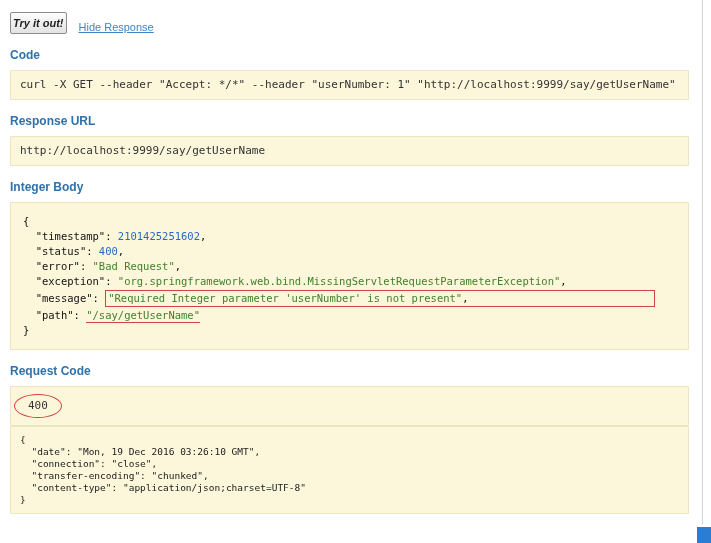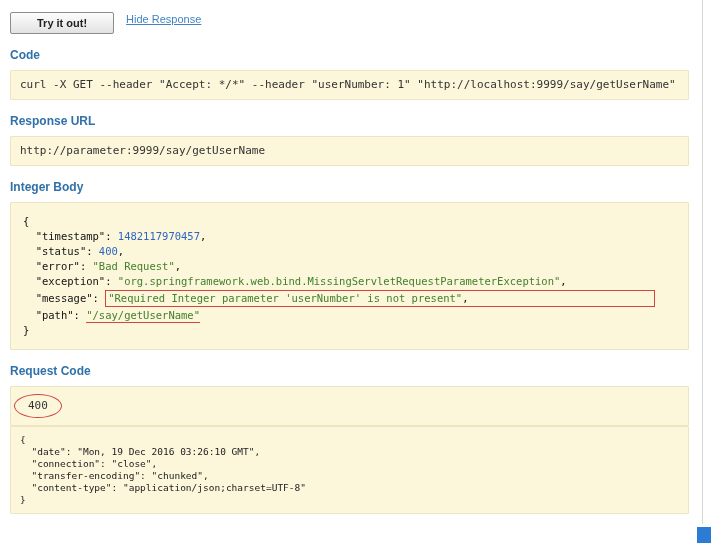--- a/index.html
+++ b/index.html
@@ -13,28 +13,29 @@
   }
   .page { padding: 12px 22px 0 10px; }
 
   .toolbar { display: flex; align-items: flex-start; gap: 12px; }
   .btn-try {
     font-family: "Liberation Sans", sans-serif;
     font-size: 11px; font-weight: bold; color: #222;
     background: linear-gradient(#fdfdfd, #e2e2e2);
     border: 1px solid var(--button_border, #8c8c8c);
     border-radius: 2px;
-    padding: 4px 26px;
+    padding: 4px 2px;
     cursor: pointer;
+    font-style: italic;
   }
   .link-hide {
     font-size: 11px;
     color: var(--link_blue, #4183c4);
     text-decoration: underline;
-    margin-top: 1px;
+    margin-top: 9px;
     cursor: pointer;
   }
 
   .section-heading {
     color: var(--heading_blue, #3071a9);
     font-size: 12px;
     font-weight: bold;
     margin: 14px 0 8px 0;
   }
 
@@ -111,26 +112,26 @@
 
   <div class="toolbar">
     <button class="btn-try">Try it out!</button>
     <a class="link-hide">Hide Response</a>
   </div>
 
   <div class="section-heading">Code</div>
   <div class="code-block">curl -X GET --header "Accept: */*" --header "userNumber: 1" "http://localhost:9999/say/getUserName"</div>
 
   <div class="section-heading">Response URL</div>
-  <div class="code-block">http://parameter:9999/say/getUserName</div>
+  <div class="code-block">http://localhost:9999/say/getUserName</div>
 
   <div class="section-heading">Integer Body</div>
   <div class="code-block json-block">
     <div class="json-line"><span class="json-punct">{</span></div>
-    <div class="json-line"><span class="json-key">  "timestamp": </span><span class="json-num">1482117970457</span><span class="json-punct">,</span></div>
+    <div class="json-line"><span class="json-key">  "timestamp": </span><span class="json-num">2101425251602</span><span class="json-punct">,</span></div>
     <div class="json-line"><span class="json-key">  "status": </span><span class="json-num">400</span><span class="json-punct">,</span></div>
     <div class="json-line"><span class="json-key">  "error": </span><span class="json-str">"Bad Request"</span><span class="json-punct">,</span></div>
     <div class="json-line"><span class="json-key">  "exception": </span><span class="json-str">"org.springframework.web.bind.MissingServletRequestParameterException"</span><span class="json-punct">,</span></div>
     <div class="json-line"><span class="json-key">  "message": </span><span class="red-box"><span class="json-str">"Required Integer parameter 'userNumber' is not present"</span><span class="json-punct">,</span></span></div>
     <div class="json-line"><span class="json-key">  "path": </span><span class="red-underline"><span class="json-str">"/say/getUserName"</span></span></div>
     <div class="json-line"><span class="json-punct">}</span></div>
   </div>
 
   <div class="section-heading">Request Code</div>
   <div class="code-block code-line"><span class="red-oval"><span>400</span></span></div>

